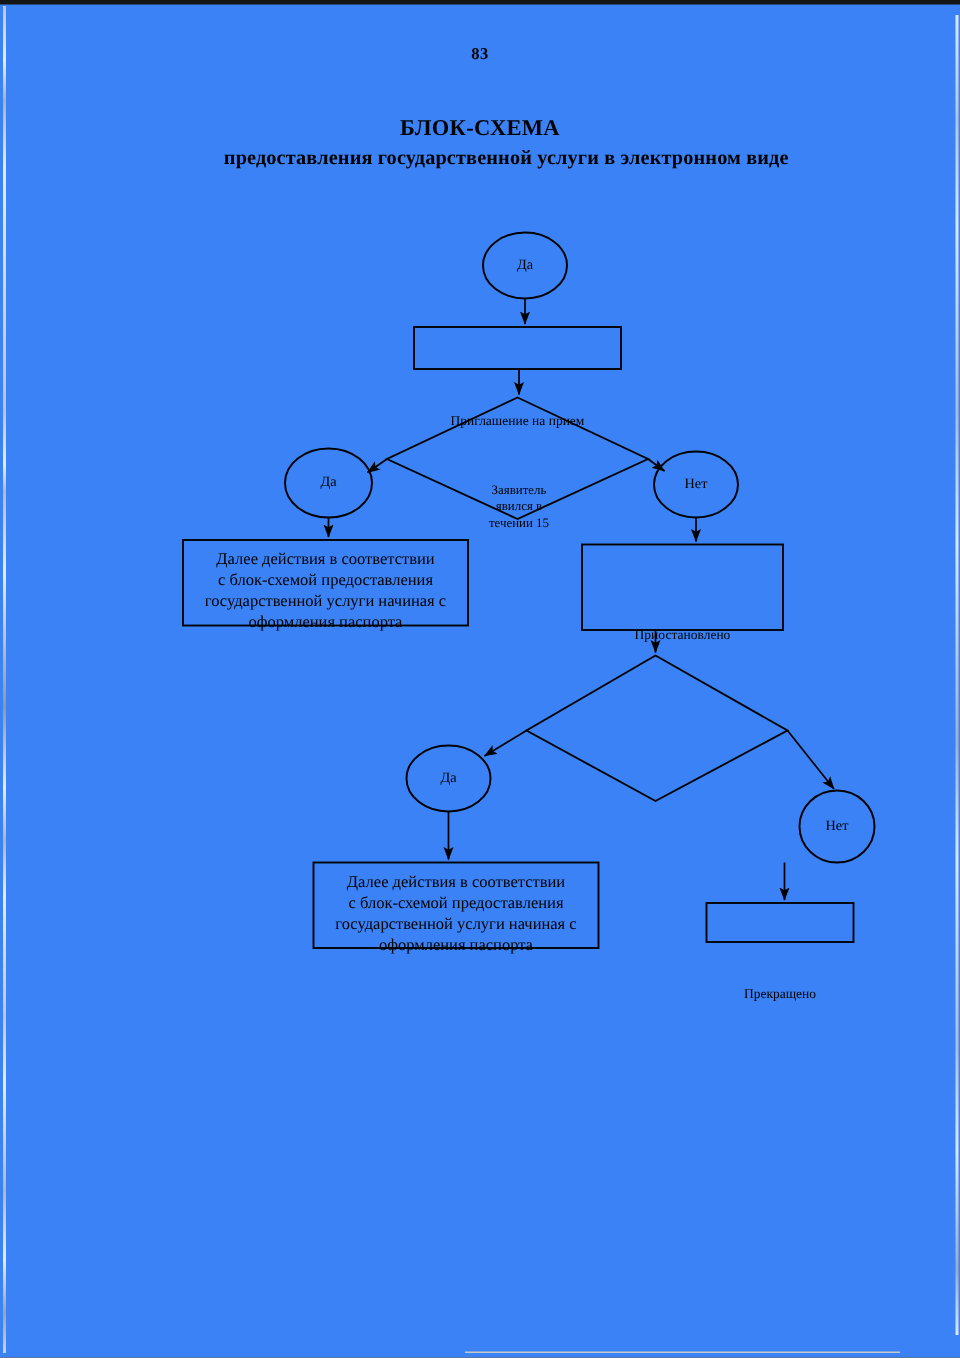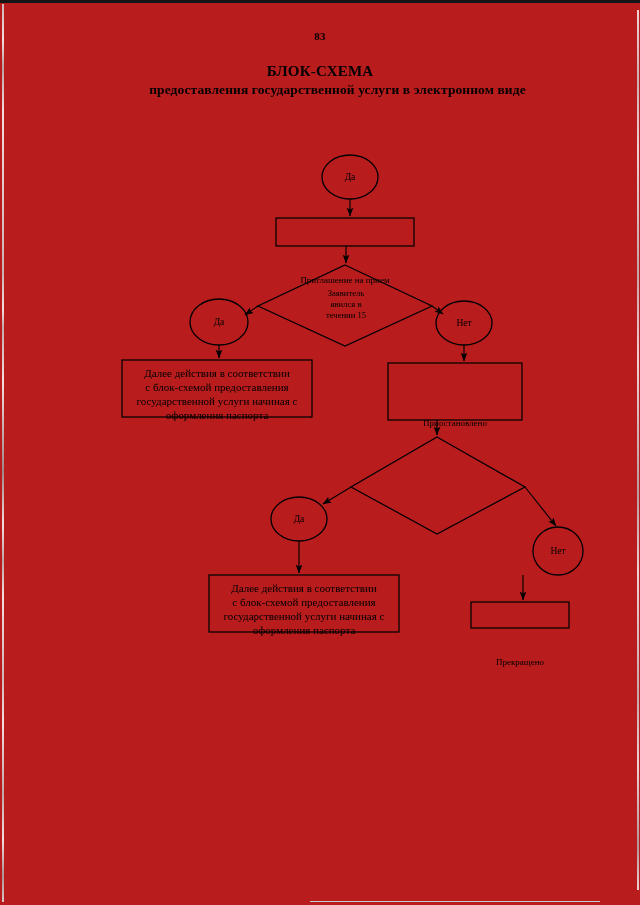--- a/index.html
+++ b/index.html
@@ -5,21 +5,21 @@
 <style>
   html, body {
     margin: 0;
     padding: 0;
     background: #6e6e6e;
   }
   #page {
     position: relative;
     width: 640px;
     height: 905px;
-    background: #b91c1c;
+    background: #3b82f6;
     overflow: hidden;
     font-family: "Liberation Serif", "DejaVu Serif", serif;
     color: #000000;
   }
 
   
   .scan-top-edge {
     position: absolute;
     left: 0; top: 0;
     width: 640px; height: 3px;
@@ -59,21 +59,21 @@
     position: absolute;
     left: 0; top: 30px;
     width: 640px;
     text-align: center;
     font-size: 11px;
     font-weight: bold;
     letter-spacing: .3px;
   }
   .doc-title {
     position: absolute;
-    left: 0; top: 61px;
+    left: 0; top: 76px;
     width: 640px;
     text-align: center;
     font-weight: bold;
     line-height: 1.35;
   }
   .doc-title .line1 { font-size: 15px; letter-spacing: .2px; }
   .doc-title .line2 { font-size: 13.5px; letter-spacing: .1px; padding-left: 35px; }
 
   
   #flow {
@@ -85,21 +85,21 @@
 
   
   .node-text {
     position: absolute;
     text-align: center;
     line-height: 1.28;
     color: #000;
     pointer-events: none;
   }
   .ellipse-label { font-size: 9.5px; }
-  .diamond-label { font-size: 8.6px; }
+  .diamond-label { font-size: 8.6px; margin-top: 33px; }
   .box-label-1    { font-size: 9px; margin-top: 48px; }
   .box-label-multi{ font-size: 11px; }
 </style>
 </head>
 <body>
 
 <div id="page">
 
   <div class="scan-top-edge"></div>
   <div class="scan-left-edge"></div>

